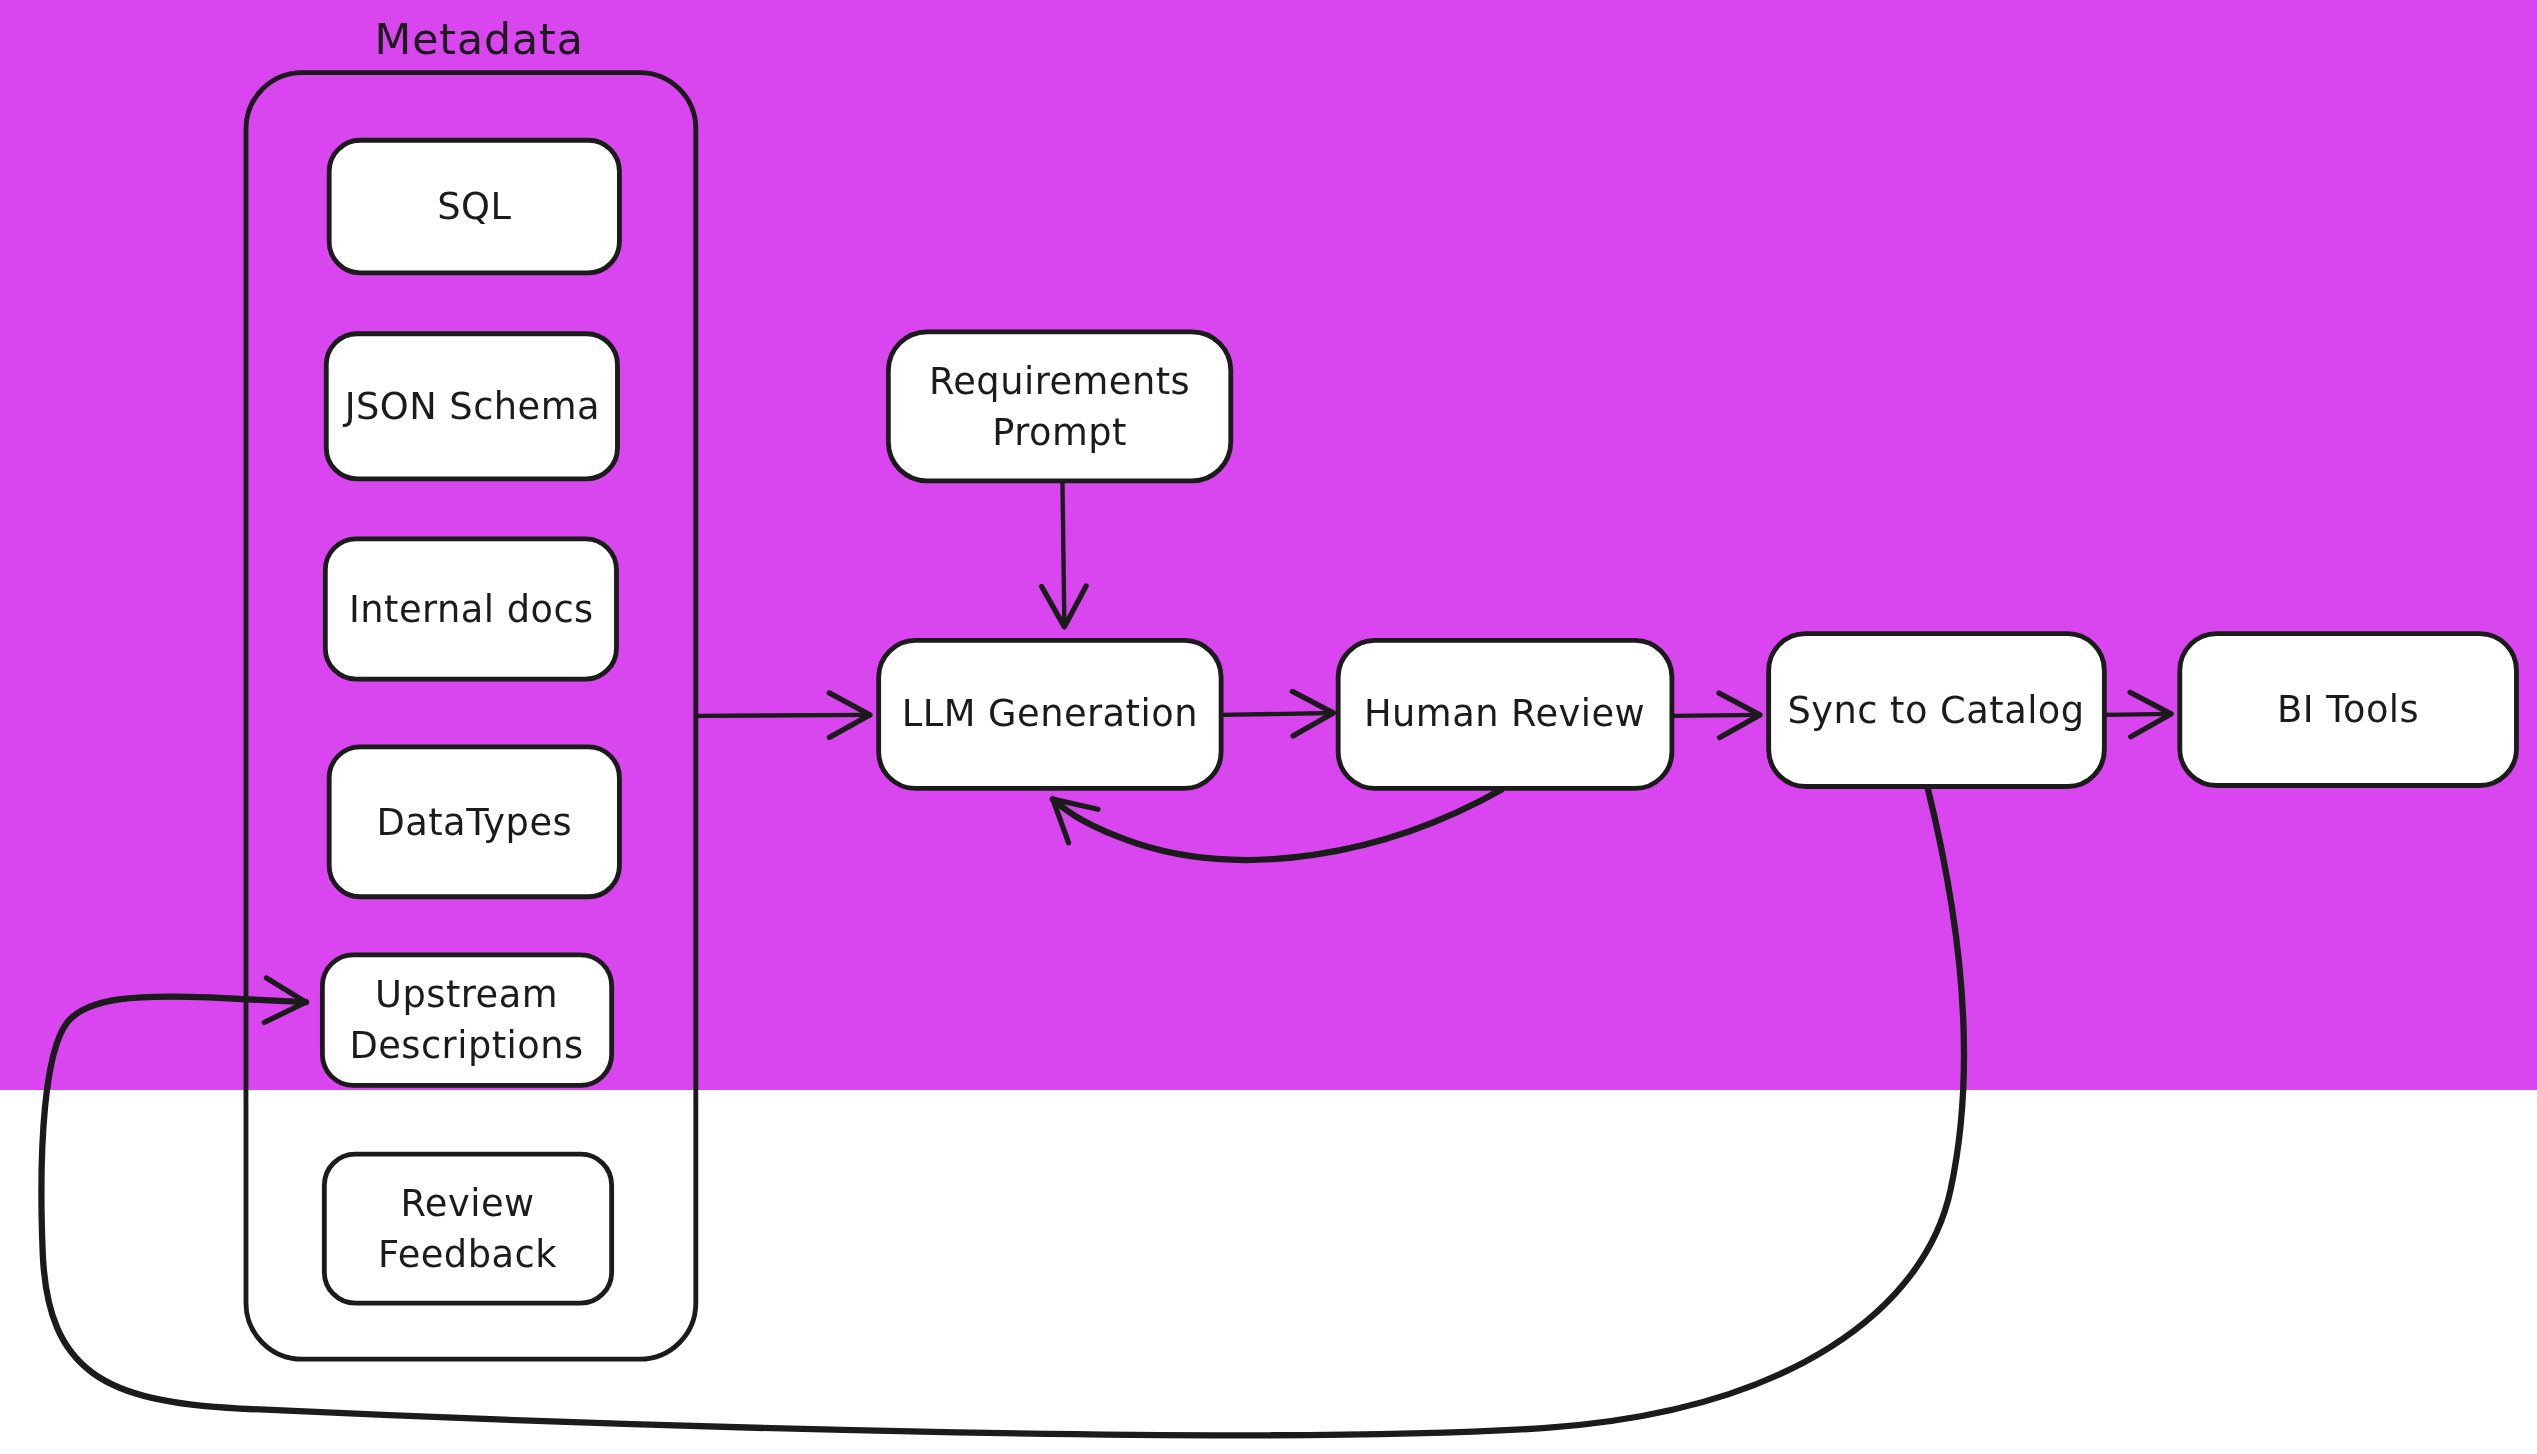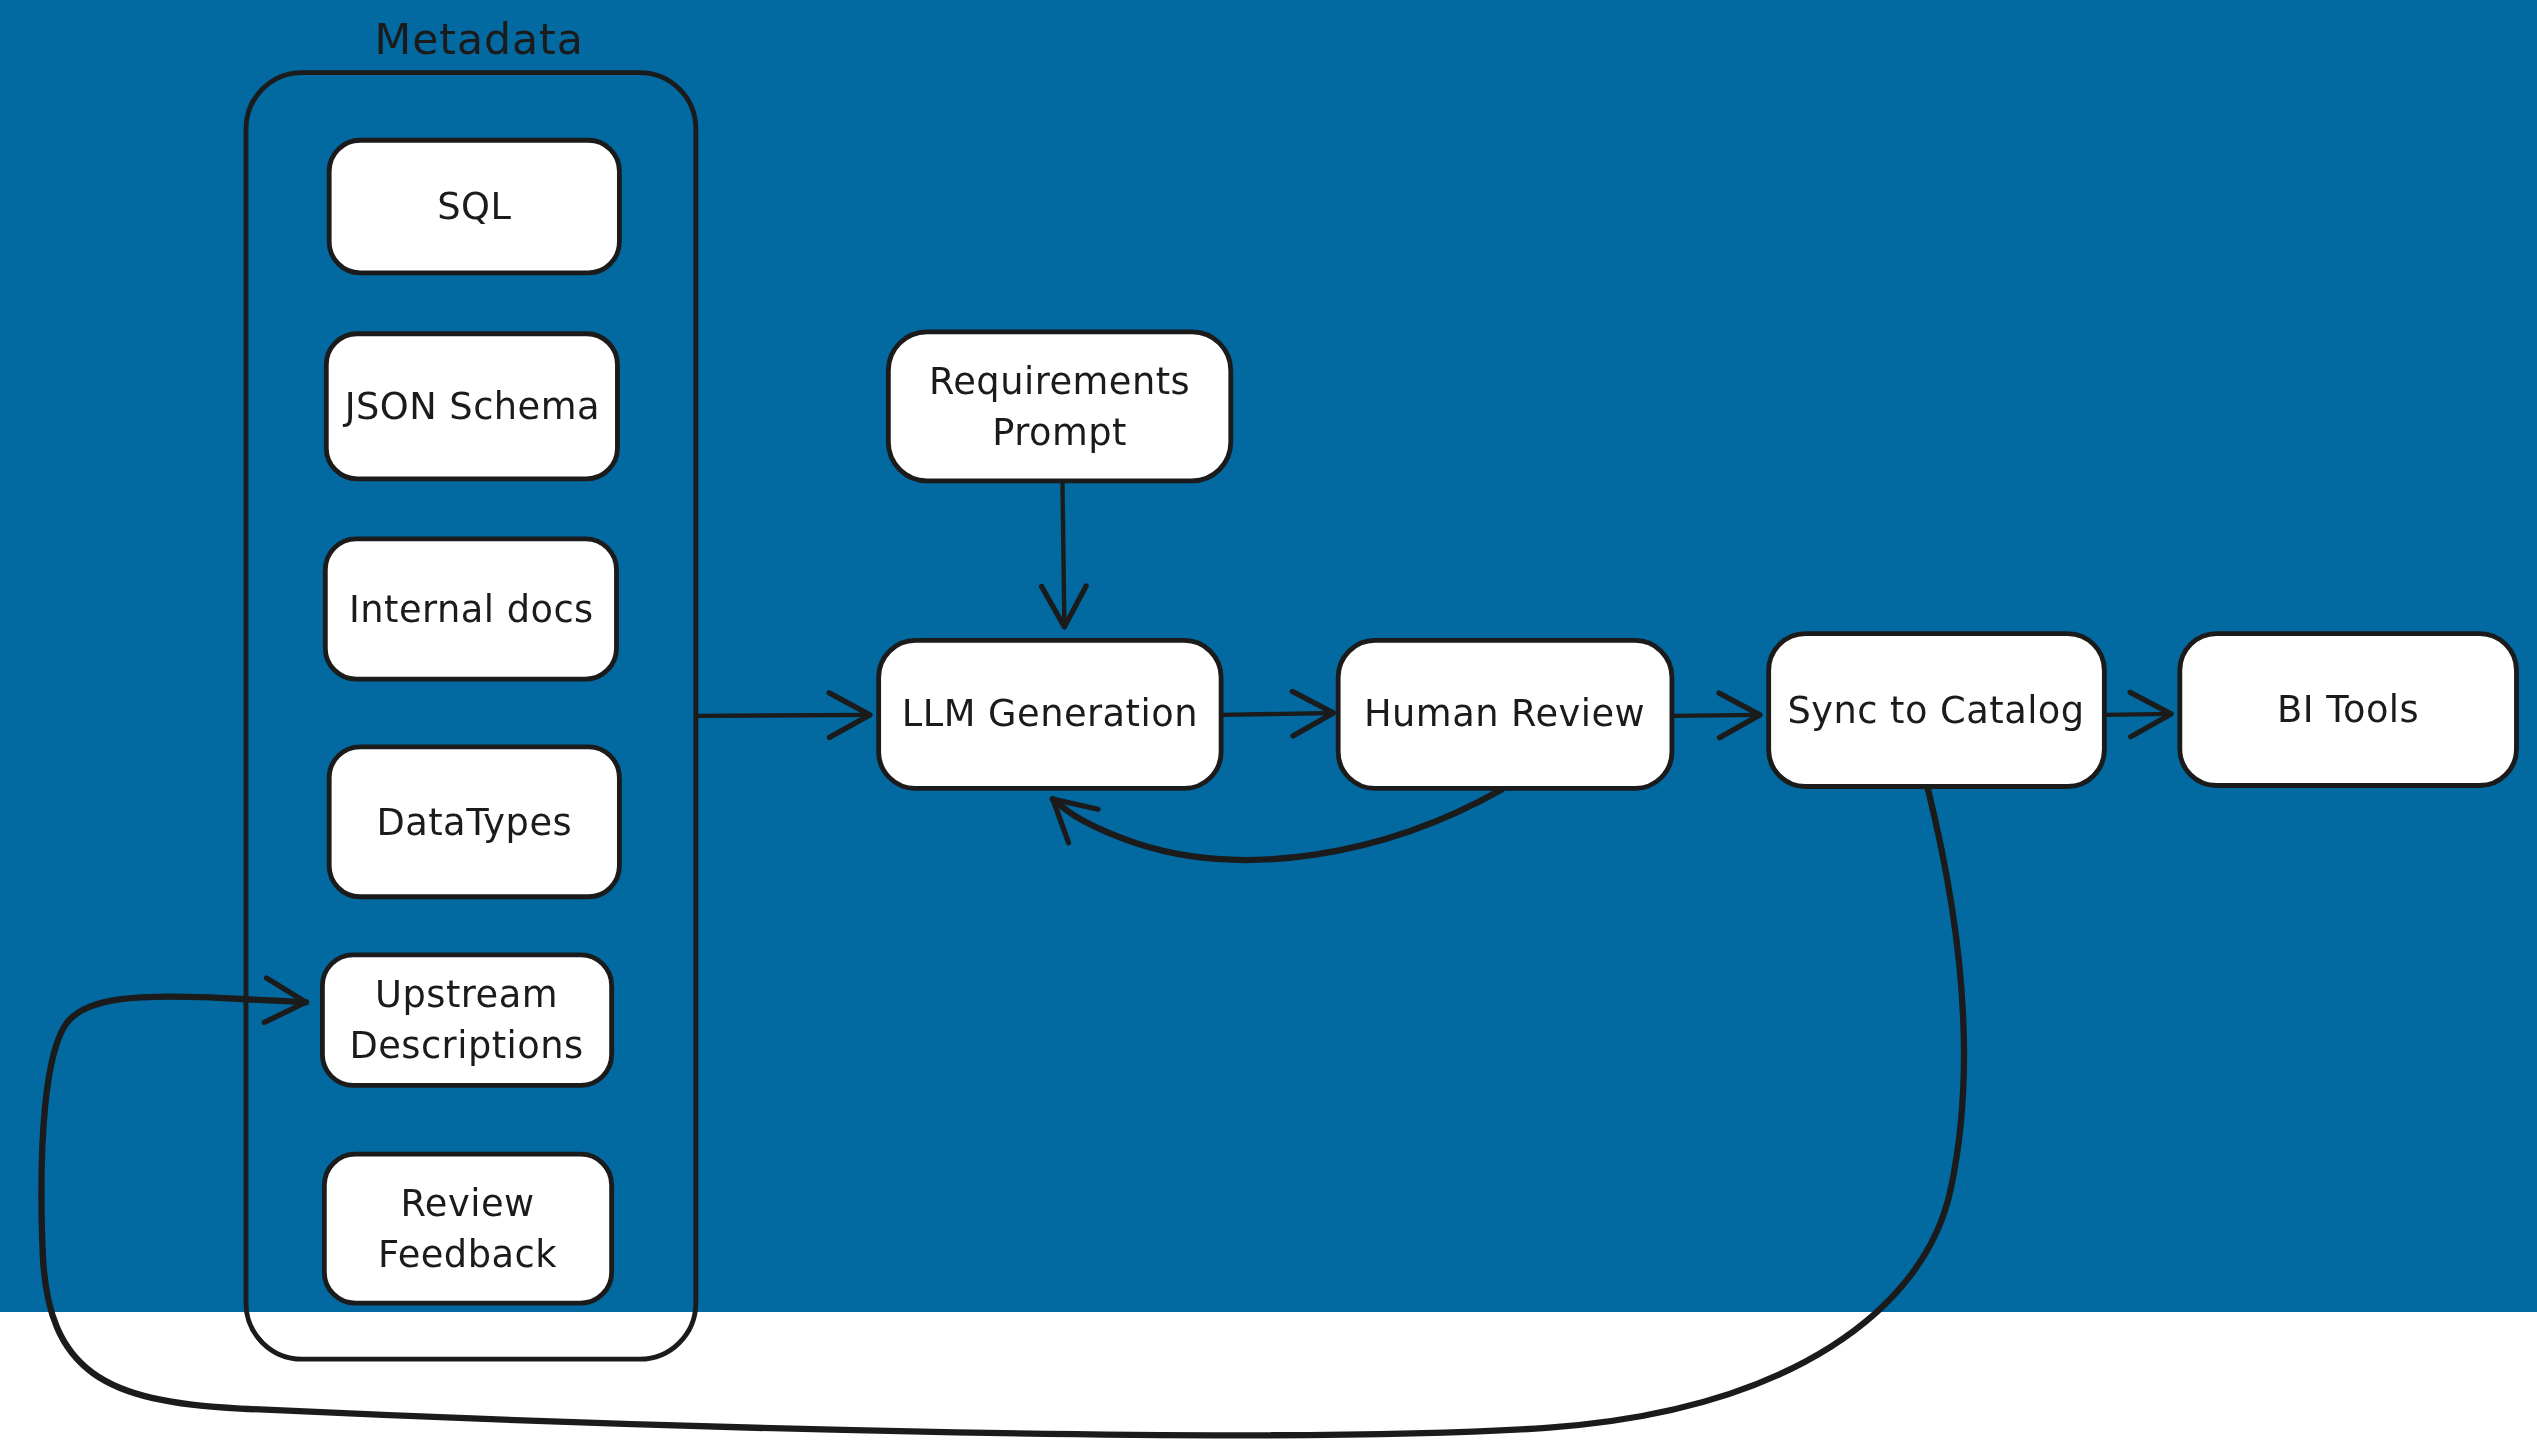--- a/index.html
+++ b/index.html
@@ -6,22 +6,22 @@
     margin: 0;
     padding: 0;
     background: #ffffff;
     width: 2538px;
     height: 1454px;
     overflow: hidden;
   }
   .canvas {
     position: relative;
     width: 2538px;
-    height: 1312px;
-    background: #0369a1;
+    height: 1090px;
+    background: #d946ef;
   }
   svg { display: block; }
   .node-box {
     fill: #ffffff;
     stroke: #1b1b1b;
     stroke-width: 5;
   }
   .container-box {
     fill: none;
     stroke: #1b1b1b;

